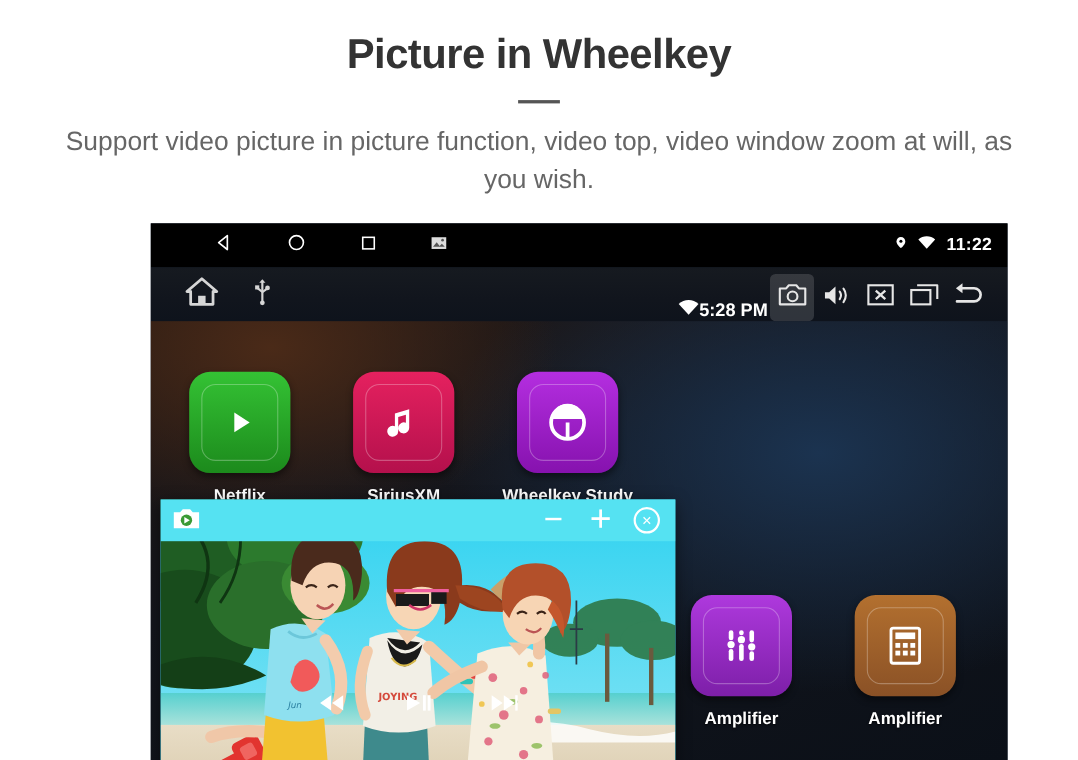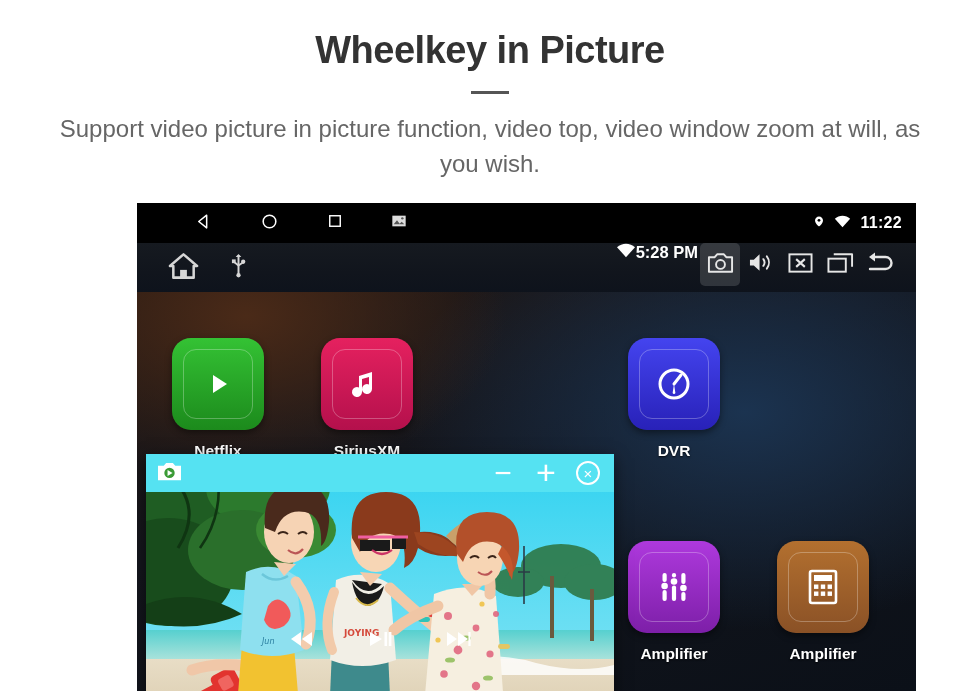--- a/index.html
+++ b/index.html
@@ -47,21 +47,21 @@
 
   
   .hu-bar {
     position: absolute; left: 0; top: 40px; width: 100%; height: 49px;
     background: linear-gradient(180deg,#161a20 0%, #11151d 60%, #0e131c 100%);
     display: flex; align-items: center;
   }
   .hu-left { display: flex; align-items: center; gap: 32px; margin-left: 31px; }
   .hu-right {
     position: absolute; right: 16px; top: 0; height: 49px;
-    display: flex; align-items: flex-start; 
+    display: flex; align-items: flex-end; 
   }
   .hu-clock { color: #ffffff; font-size: 16.5px; font-weight: bold; margin-right: 2px; }
   .hu-btn {
     width: 40px; height: 43px; display: flex; align-items: center; justify-content: center;
     border-radius: 5px;
   }
   .hu-btn.active { background: rgba(255,255,255,.14); }
 
   
   .desktop {
@@ -117,21 +117,21 @@
   }
   .pip-playctl {
     position:absolute; left:0; top:175px; width:100%; z-index:6;
     display:flex; align-items:center; justify-content:center; gap:52px;
   }
 </style>
 </head>
 <body>
 
 <div class="page-header">
-  <div class="page-title">Wheelkey in Picture</div>
+  <div class="page-title">Picture in Wheelkey</div>
   <div class="title-rule"></div>
   <div class="page-subtitle">Support video picture in picture function, video top, video window zoom at will, as you wish.</div>
 </div>
 
 <div class="device">
 
   <div class="status-bar">
     <div class="sb-nav">
       <span>
         <svg width="19" height="19" viewBox="0 0 24 24">
@@ -265,33 +265,33 @@
         <div class="app-tile" style="background:linear-gradient(180deg,#e5215f 0%,#b4104c 100%);">
           <span class="app-glyph">
             <svg width="38" height="38" viewBox="0 0 38 38">
                 <path d="M24 7 L24 24 a5 5 0 1 1 -3 -4.6 L21 12 L14 14 L14 27 a5 5 0 1 1 -3 -4.6 L11 11 Z" fill="#ffffff"></path>
               </svg>
           </span>
         </div>
         <div class="app-label">SiriusXM</div>
       </div>
 
-
-      <div class="app" style="left:477px; top:46px;">
-        <div class="app-tile" style="background:linear-gradient(180deg,#4444ef 0%,#2821b8 100%);">
+      <div class="app" style="left:319px; top:46px;">
+        <div class="app-tile" style="background:linear-gradient(180deg,#b42ee0 0%,#8612ae 100%);">
           <span class="app-glyph">
-            <svg width="44" height="44" viewBox="0 0 44 44">
-              <circle cx="22" cy="22" r="14" fill="none" stroke="#ffffff" stroke-width="3"></circle>
-              <path d="M22 22 L29 13" stroke="#ffffff" stroke-width="3" stroke-linecap="round"></path>
-              <path d="M22 22 L20.6 31 a1.5 1.5 0 0 0 2.8 0 Z" fill="#ffffff"></path>
+            <svg width="46" height="46" viewBox="0 0 46 46">
+              <circle cx="23" cy="23" r="15" fill="none" stroke="#ffffff" stroke-width="3.4"></circle>
+              <path d="M9 20 a14 14 0 0 1 28 0 Z" fill="#ffffff"></path>
+              <path d="M23 23 L23 38" stroke="#ffffff" stroke-width="3.4"></path>
             </svg>
           </span>
         </div>
-        <div class="app-label">DVR</div>
-      </div>
+        <div class="app-label">Wheelkey Study</div>
+      </div>
+
 
 
       <div class="app" style="left:477px; top:249px;">
         <div class="app-tile" style="background:linear-gradient(180deg,#ae39dd 0%,#7d1fa8 100%);">
           <span class="app-glyph">
             <svg width="40" height="40" viewBox="0 0 40 40">
               <rect x="8.5" y="6" width="4.2" height="9" rx="2.1" fill="#ffffff"></rect>
               <circle cx="10.6" cy="19" r="3.3" fill="#ffffff"></circle>
               <rect x="8.5" y="23" width="4.2" height="11" rx="2.1" fill="#ffffff"></rect>
               <rect x="17.9" y="6" width="4.2" height="4.5" rx="2.1" fill="#ffffff"></rect>

